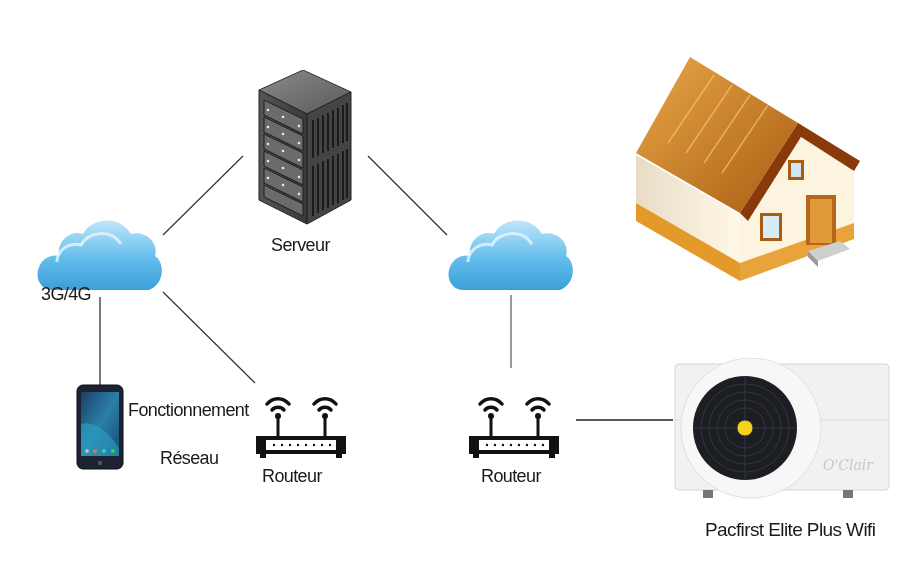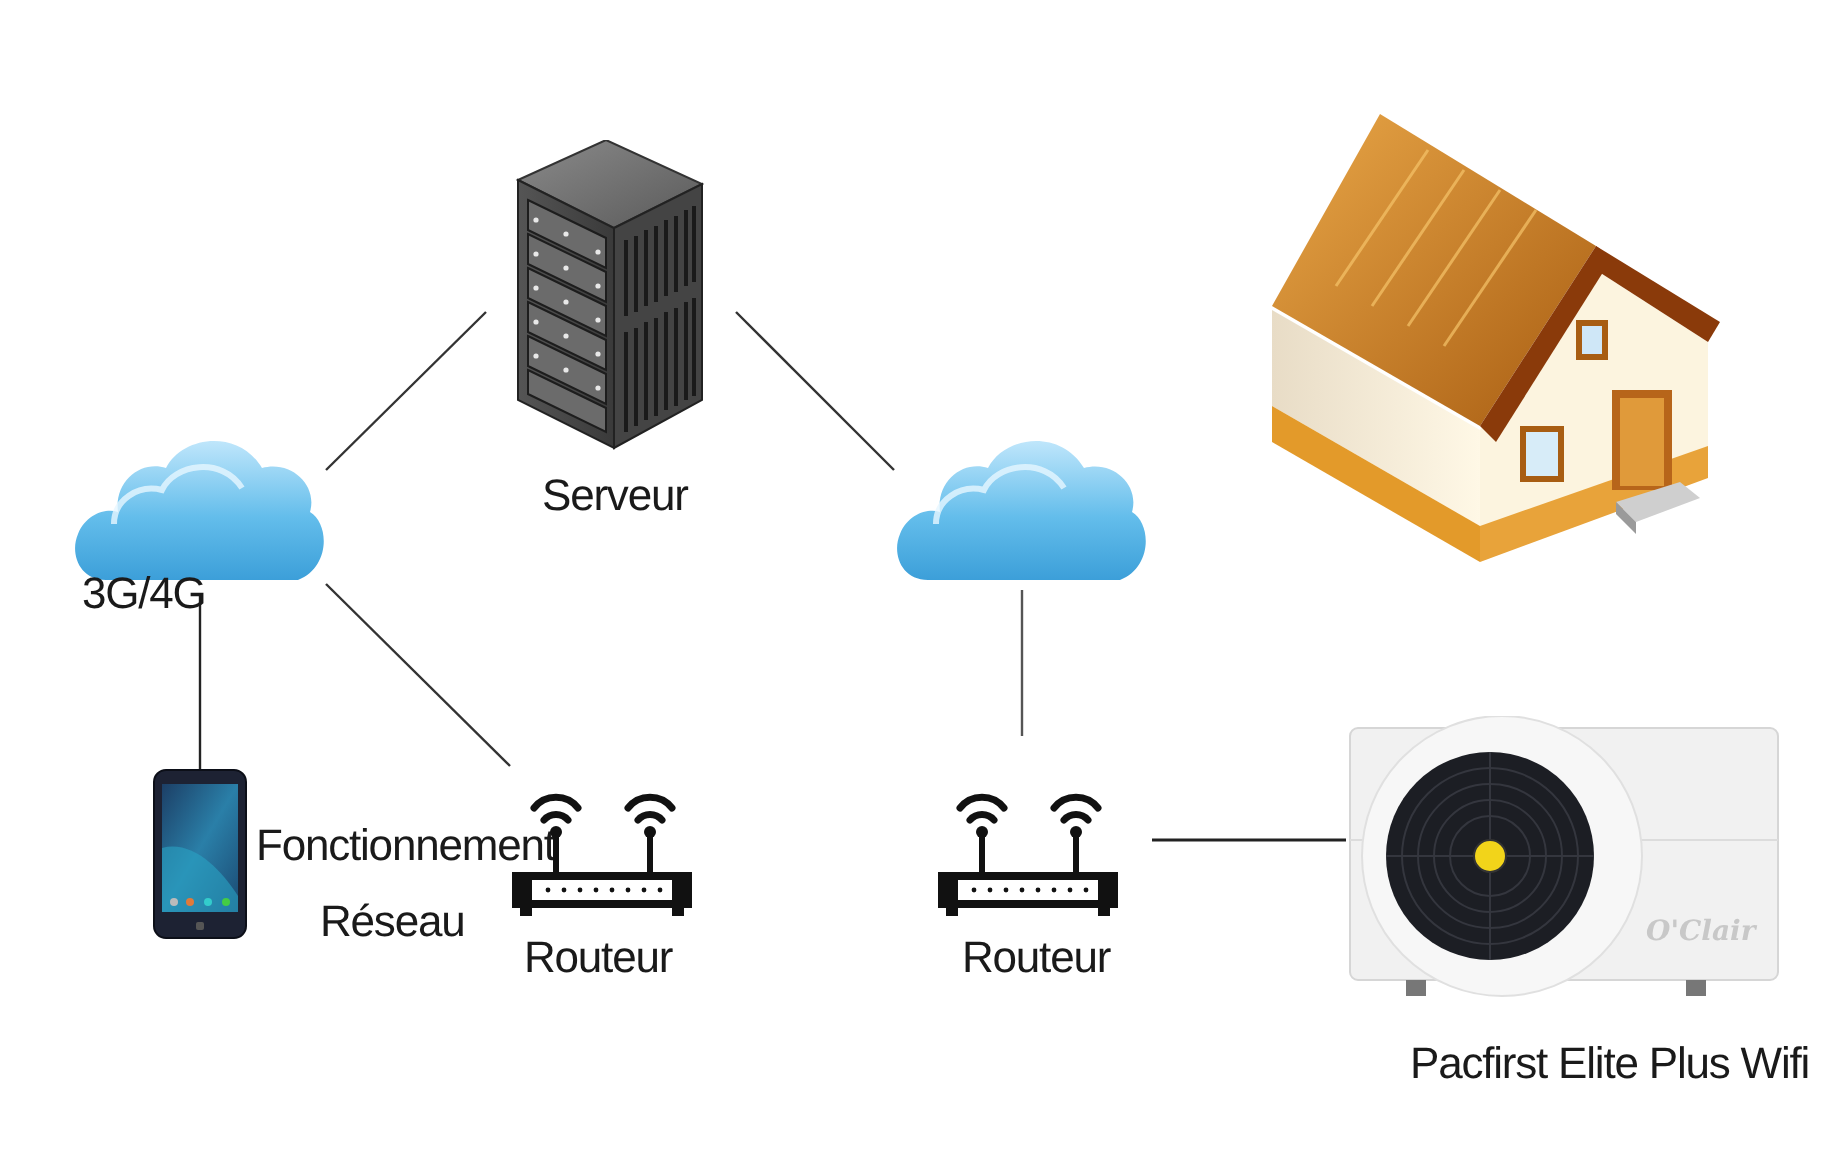--- a/index.html
+++ b/index.html
@@ -1,18 +1,18 @@
 <!DOCTYPE html>
 <html><head>
 <meta charset="utf-8">
 <style>
   html, body { margin:0; padding:0; background:#ffffff; }
   body { width:920px; height:583px; position:relative; overflow:hidden; font-family:"Liberation Sans", sans-serif; }
-  .lbl { position:absolute; color:#1a1a1a; font-size:22px; letter-spacing:-0.6px; white-space:nowrap; }
-  .node { position:absolute;font-weight:bold; }
+  .lbl { position:absolute; color:#1a1a1a; font-size:18px; letter-spacing:-0.6px; white-space:nowrap; }
+  .node { position:absolute; }
   svg.links { position:absolute; left:0; top:0; }
 </style>
 </head>
 <body>
 
 <svg class="links" width="920" height="583">
   <line x1="163" y1="235" x2="243" y2="156" stroke="#333" stroke-width="1.2"></line>
   <line x1="368" y1="156" x2="447" y2="235" stroke="#333" stroke-width="1.2"></line>
   <line x1="163" y1="292" x2="255" y2="383" stroke="#333" stroke-width="1.2"></line>
   <line x1="100" y1="297" x2="100" y2="385" stroke="#222" stroke-width="1.2"></line>
@@ -117,21 +117,21 @@
     <rect x="5" y="8" width="38" height="64" fill="url(#scr)"></rect>
     <path d="M5,40 C20,36 34,50 43,64 L43,72 L5,72 Z" fill="#2aa3c4" opacity="0.6"></path>
     <circle cx="11" cy="67" r="2" fill="#bbb"></circle>
       <circle cx="19" cy="67" r="2" fill="#e07a3a"></circle>
     <circle cx="28" cy="67" r="2" fill="#3cc"></circle>
       <circle cx="37" cy="67" r="2" fill="#4c4"></circle>
     <rect x="22" y="77" width="4" height="4" rx="1" fill="#555"></rect>
   </svg>
 </div>
 
-<div class="lbl" style="left:128px;top:410px;">Fonctionnement</div>
+<div class="lbl" style="left:128px;top:400px;">Fonctionnement</div>
 <div class="lbl" style="left:160px;top:448px;">Réseau</div>
 
 <div class="node" style="left:254px;top:390px;">
   <svg width="94" height="68" viewBox="0 0 94 68">
     <g fill="none" stroke="#111" stroke-width="3.5" stroke-linecap="round">
       <path d="M13,14 A14,14 0 0 1 35,14"></path>
         <path d="M18,20 A8,8 0 0 1 30,20"></path>
       <path d="M60,14 A14,14 0 0 1 82,14"></path>
         <path d="M65,20 A8,8 0 0 1 77,20"></path>
     </g>
@@ -243,13 +243,13 @@
         <circle cx="72" cy="70" r="20"></circle>
       <line x1="72" y1="18" x2="72" y2="122"></line>
         <line x1="20" y1="70" x2="124" y2="70"></line>
     </g>
     <circle cx="72" cy="70" r="8" fill="#f2d41a" stroke="#333"></circle>
     <text x="150" y="112" font-family="DejaVu Serif, serif" font-style="italic" font-size="14" fill="#c8c8c8">O'Clair</text>
     <rect x="30" y="132" width="10" height="8" fill="#777"></rect>
       <rect x="170" y="132" width="10" height="8" fill="#777"></rect>
   </svg>
 </div>
-<div class="lbl" style="left:705px;top:519px;font-size:22px;">Pacfirst Elite Plus Wifi</div>
+<div class="lbl" style="left:705px;top:519px;font-size:19px;">Pacfirst Elite Plus Wifi</div>
 
 </body></html>

